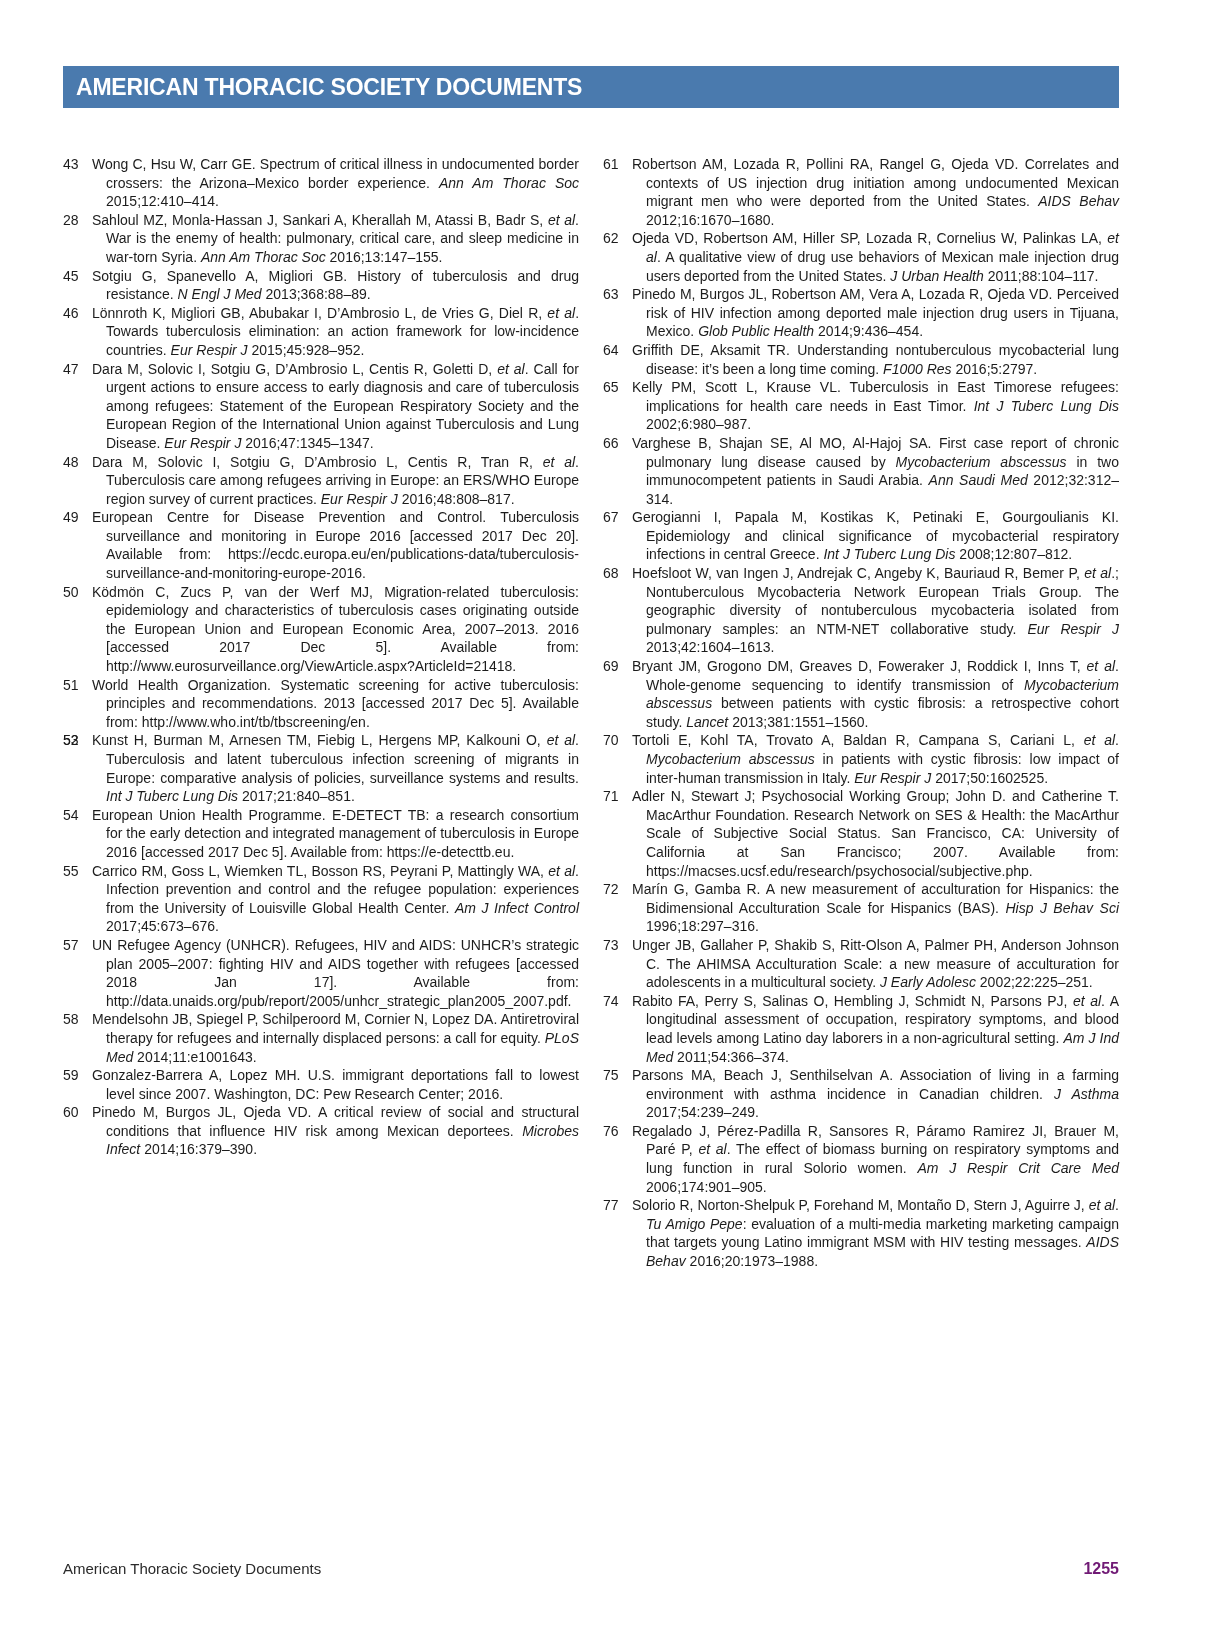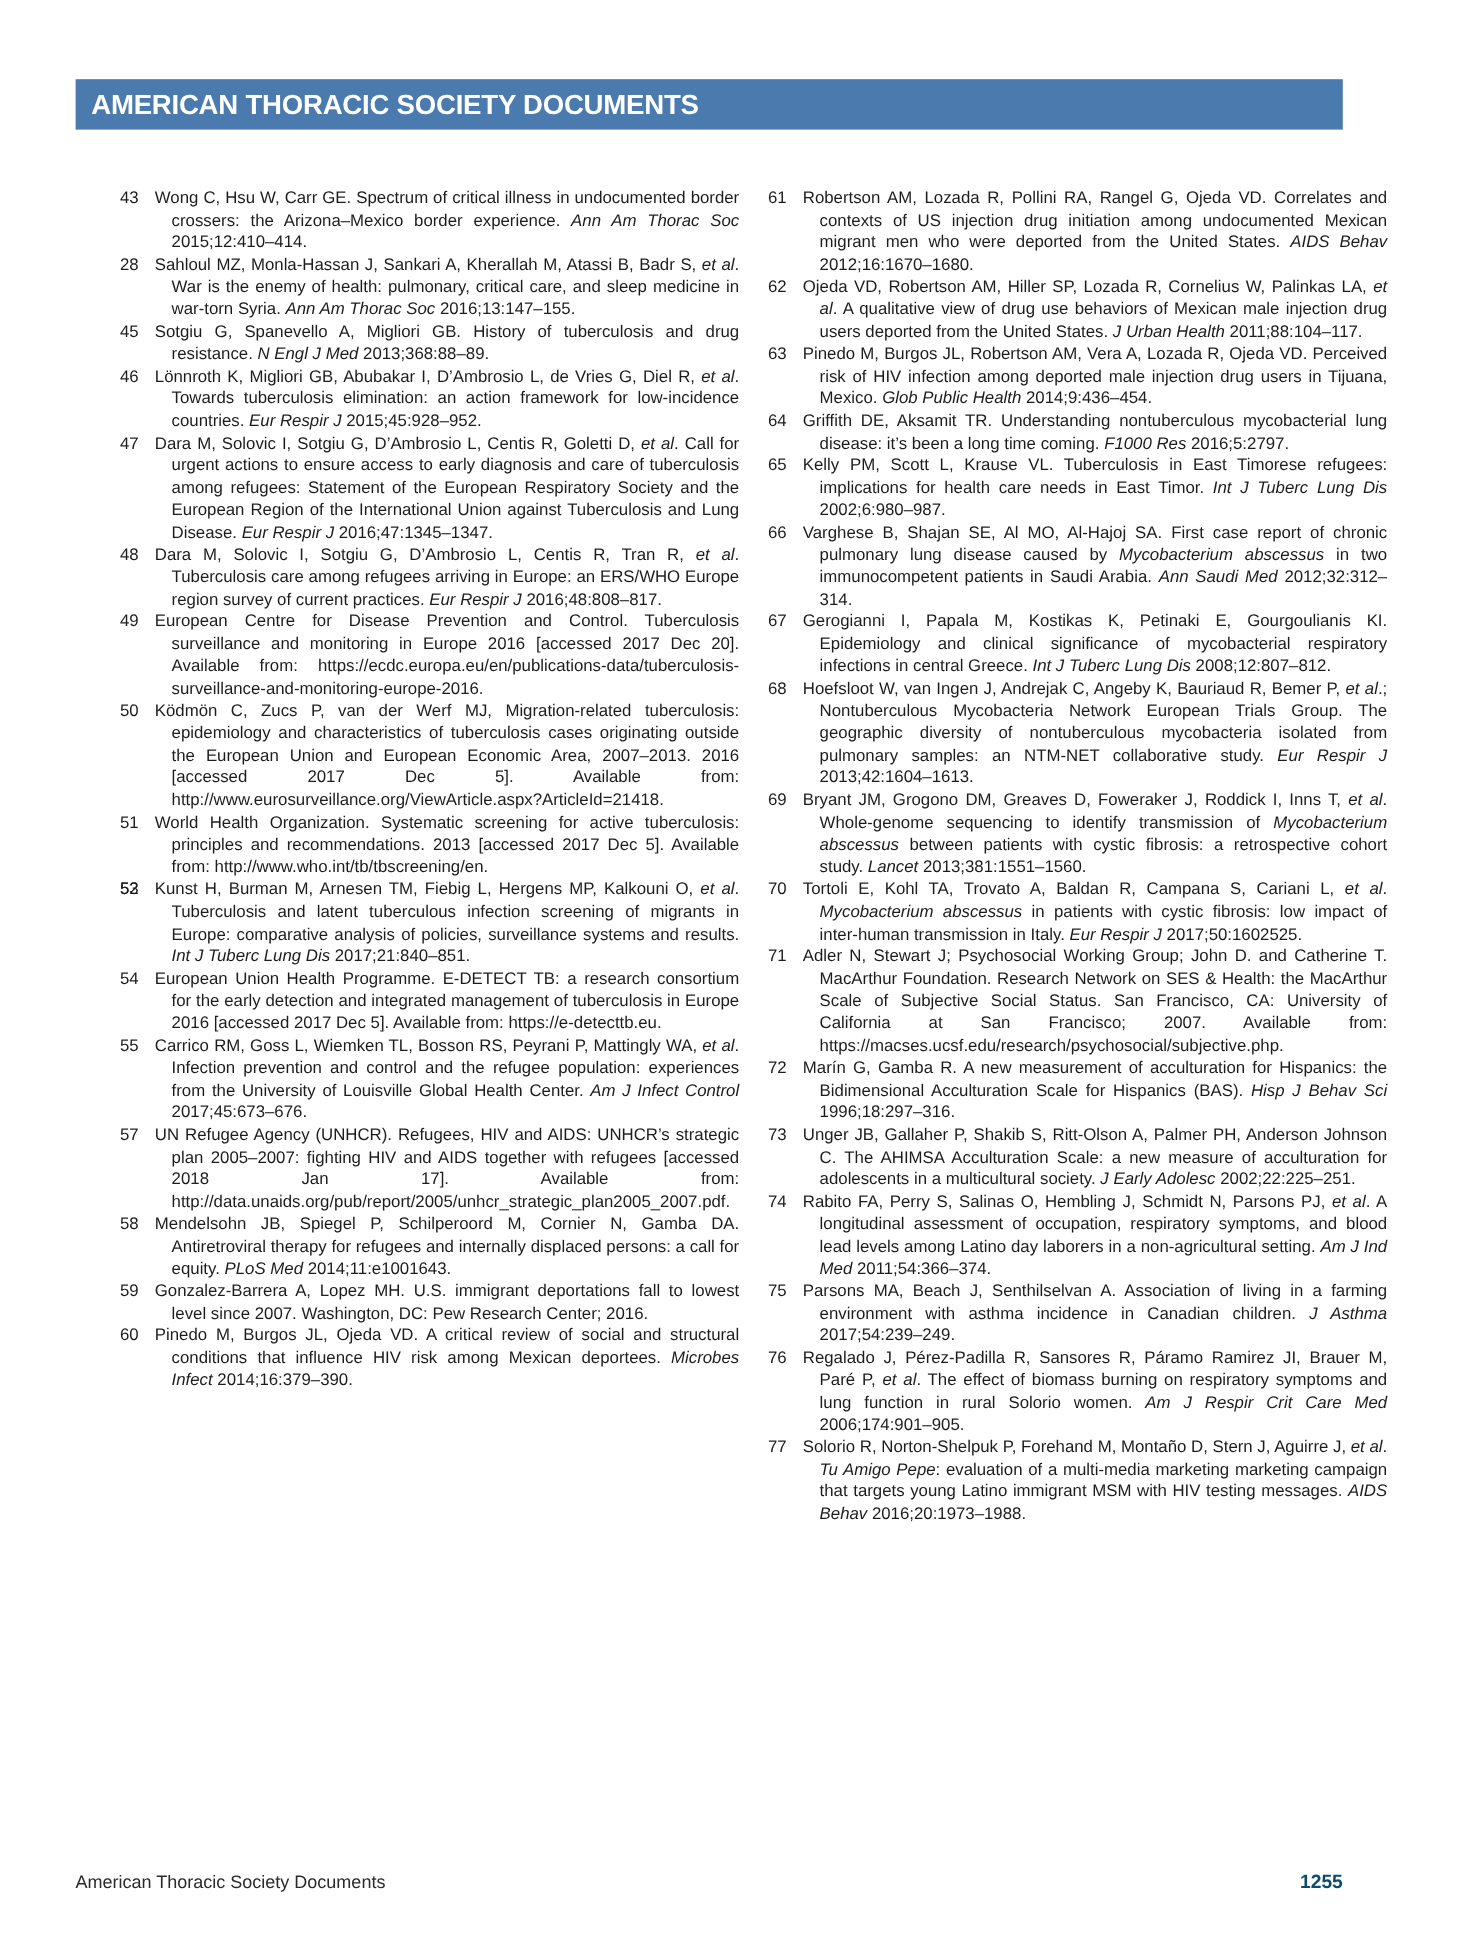--- a/index.html
+++ b/index.html
@@ -11,35 +11,35 @@
   .header-bar {
     position: absolute; left: 63px; top: 66px; width: 1056px; height: 42px;
     display: flex; align-items: center; padding-left: 13px;
   }
   .header-title {
     color: #ffffff; font-weight: bold; font-size: 23px; letter-spacing: -0.2px;
     white-space: nowrap;
   }
   .columns {
     position: absolute; left: 63px; top: 155px; width: 1056px;
-    display: flex; gap: 24px; margin-left: 37px;
+    display: flex; gap: 24px;
   }
   .col { flex: 1; list-style: none; min-width: 0; }
   .ref {
     position: relative; padding-left: 43px; text-indent: -14px;
     font-size: 14px; line-height: 18.6px; text-align: justify;
     overflow-wrap: break-word;
   }
   .ref-num { position: absolute; left: 0; top: 0; text-indent: 0; }
   .footer {
     position: absolute; left: 63px; top: 1560px; width: 1056px;
     display: flex; justify-content: space-between; align-items: baseline;
   }
   .footer-left { font-size: 15px; color: #2a2a2a; }
-  .footer-page { font-size: 16px; font-weight: bold; color: #0c4a6e; }
+  .footer-page { font-size: 16px; font-weight: bold; color: #701a75; }
 </style>
 </head>
 <body>
 
 <div class="header-bar" style="background-color: rgb(74, 122, 174);">
   <span class="header-title">AMERICAN THORACIC SOCIETY DOCUMENTS</span>
 </div>
 
 <div class="columns">
   <ol class="col">
@@ -50,21 +50,21 @@
       <li class="ref"><span class="ref-num">47</span><span>Dara M, Solovic I, Sotgiu G, D’Ambrosio L, Centis R, Goletti D, </span><i>et al</i><span>. Call for urgent actions to ensure access to early diagnosis and care of tuberculosis among refugees: Statement of the European Respiratory Society and the European Region of the International Union against Tuberculosis and Lung Disease. </span><i>Eur Respir J</i><span> 2016;47:1345–1347.</span></li>
       <li class="ref"><span class="ref-num">48</span><span>Dara M, Solovic I, Sotgiu G, D’Ambrosio L, Centis R, Tran R, </span><i>et al</i><span>. Tuberculosis care among refugees arriving in Europe: an ERS/WHO Europe region survey of current practices. </span><i>Eur Respir J</i><span> 2016;48:808–817.</span></li>
       <li class="ref"><span class="ref-num">49</span><span>European Centre for Disease Prevention and Control. Tuberculosis surveillance and monitoring in Europe 2016 [accessed 2017 Dec 20]. Available from: https://ecdc.europa.eu/en/publications-data/tuberculosis-surveillance-and-monitoring-europe-2016.</span></li>
       <li class="ref"><span class="ref-num">50</span><span>Ködmön C, Zucs P, van der Werf MJ, Migration-related tuberculosis: epidemiology and characteristics of tuberculosis cases originating outside the European Union and European Economic Area, 2007–2013. 2016 [accessed 2017 Dec 5]. Available from: http://www.eurosurveillance.org/ViewArticle.aspx?ArticleId=21418.</span></li>
       <li class="ref"><span class="ref-num">51</span><span>World Health Organization. Systematic screening for active tuberculosis: principles and recommendations. 2013 [accessed 2017 Dec 5]. Available from: http://www.who.int/tb/tbscreening/en.</span></li>
       <li class="ref"><span class="ref-num">52</span></li>
       <li class="ref"><span class="ref-num">53</span><span>Kunst H, Burman M, Arnesen TM, Fiebig L, Hergens MP, Kalkouni O, </span><i>et al</i><span>. Tuberculosis and latent tuberculous infection screening of migrants in Europe: comparative analysis of policies, surveillance systems and results. </span><i>Int J Tuberc Lung Dis</i><span> 2017;21:840–851.</span></li>
       <li class="ref"><span class="ref-num">54</span><span>European Union Health Programme. E-DETECT TB: a research consortium for the early detection and integrated management of tuberculosis in Europe 2016 [accessed 2017 Dec 5]. Available from: https://e-detecttb.eu.</span></li>
       <li class="ref"><span class="ref-num">55</span><span>Carrico RM, Goss L, Wiemken TL, Bosson RS, Peyrani P, Mattingly WA, </span><i>et al</i><span>. Infection prevention and control and the refugee population: experiences from the University of Louisville Global Health Center. </span><i>Am J Infect Control</i><span> 2017;45:673–676.</span></li>
       <li class="ref"><span class="ref-num">57</span><span>UN Refugee Agency (UNHCR). Refugees, HIV and AIDS: UNHCR’s strategic plan 2005–2007: fighting HIV and AIDS together with refugees [accessed 2018 Jan 17]. Available from: http://data.unaids.org/pub/report/2005/unhcr_strategic_plan2005_2007.pdf.</span></li>
-      <li class="ref"><span class="ref-num">58</span><span>Mendelsohn JB, Spiegel P, Schilperoord M, Cornier N, Gamba DA. Antiretroviral therapy for refugees and internally displaced persons: a call for equity. </span><i>PLoS Med</i><span> 2014;11:e1001643.</span></li>
+      <li class="ref"><span class="ref-num">58</span><span>Mendelsohn JB, Spiegel P, Schilperoord M, Cornier N, Lopez DA. Antiretroviral therapy for refugees and internally displaced persons: a call for equity. </span><i>PLoS Med</i><span> 2014;11:e1001643.</span></li>
       <li class="ref"><span class="ref-num">59</span><span>Gonzalez-Barrera A, Lopez MH. U.S. immigrant deportations fall to lowest level since 2007. Washington, DC: Pew Research Center; 2016.</span></li>
       <li class="ref"><span class="ref-num">60</span><span>Pinedo M, Burgos JL, Ojeda VD. A critical review of social and structural conditions that influence HIV risk among Mexican deportees. </span><i>Microbes Infect</i><span> 2014;16:379–390.</span></li>
     </ol>
   <ol class="col">
       <li class="ref"><span class="ref-num">61</span><span>Robertson AM, Lozada R, Pollini RA, Rangel G, Ojeda VD. Correlates and contexts of US injection drug initiation among undocumented Mexican migrant men who were deported from the United States. </span><i>AIDS Behav</i><span> 2012;16:1670–1680.</span></li>
       <li class="ref"><span class="ref-num">62</span><span>Ojeda VD, Robertson AM, Hiller SP, Lozada R, Cornelius W, Palinkas LA, </span><i>et al</i><span>. A qualitative view of drug use behaviors of Mexican male injection drug users deported from the United States. </span><i>J Urban Health</i><span> 2011;88:104–117.</span></li>
       <li class="ref"><span class="ref-num">63</span><span>Pinedo M, Burgos JL, Robertson AM, Vera A, Lozada R, Ojeda VD. Perceived risk of HIV infection among deported male injection drug users in Tijuana, Mexico. </span><i>Glob Public Health</i><span> 2014;9:436–454.</span></li>
       <li class="ref"><span class="ref-num">64</span><span>Griffith DE, Aksamit TR. Understanding nontuberculous mycobacterial lung disease: it’s been a long time coming. </span><i>F1000 Res</i><span> 2016;5:2797.</span></li>
       <li class="ref"><span class="ref-num">65</span><span>Kelly PM, Scott L, Krause VL. Tuberculosis in East Timorese refugees: implications for health care needs in East Timor. </span><i>Int J Tuberc Lung Dis</i><span> 2002;6:980–987.</span></li>
       <li class="ref"><span class="ref-num">66</span><span>Varghese B, Shajan SE, Al MO, Al-Hajoj SA. First case report of chronic pulmonary lung disease caused by </span><i>Mycobacterium abscessus</i><span> in two immunocompetent patients in Saudi Arabia. </span><i>Ann Saudi Med</i><span> 2012;32:312–314.</span></li>

